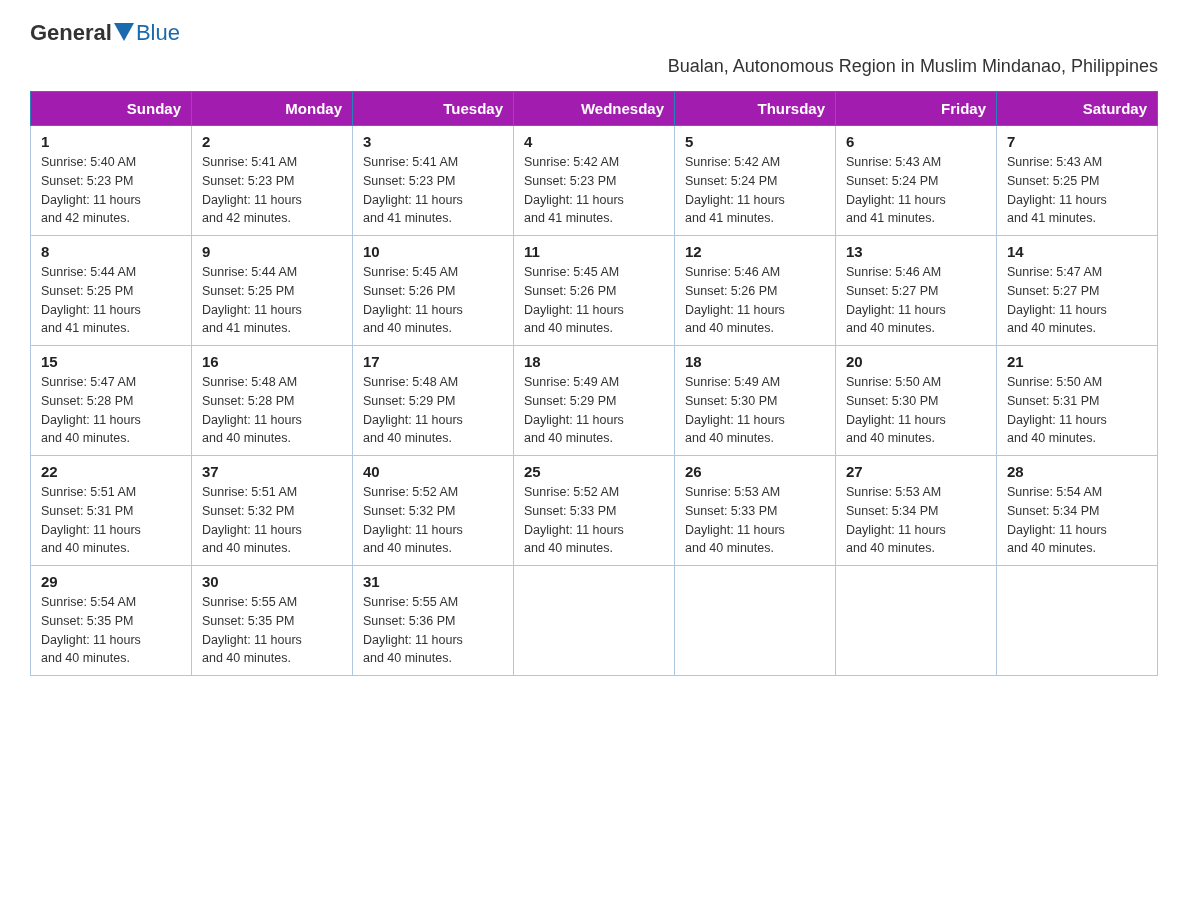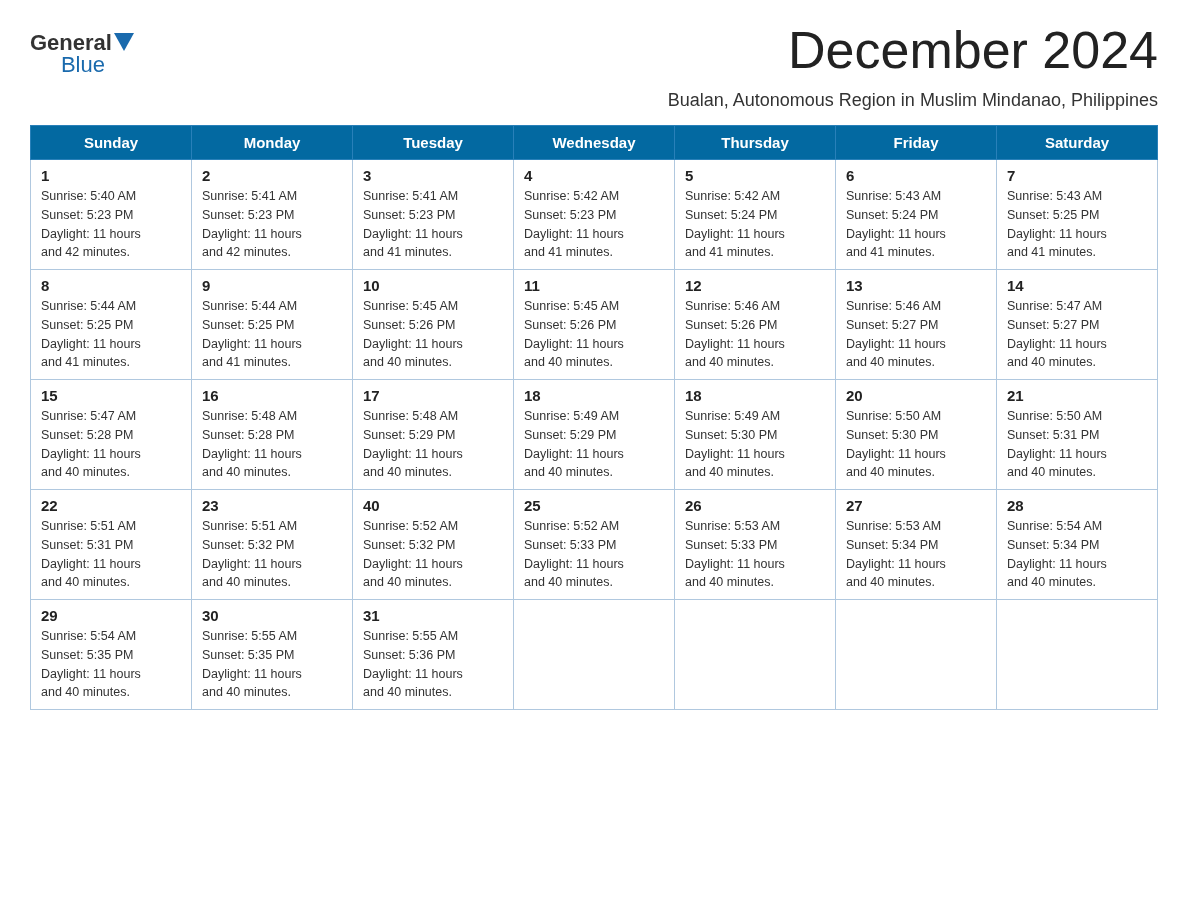--- a/index.html
+++ b/index.html
@@ -12,23 +12,23 @@
       padding: 20px 30px;
     }
     .header-section {
       display: flex;
       justify-content: space-between;
       align-items: flex-start;
       margin-bottom: 10px;
     }
     .logo {
       display: flex;
-      flex-direction: column;
-      align-items: center;
-      margin-top: 10px;
+      flex-direction: row;
+      align-items: flex-end;
+      margin-top: 0;
     }
     .logo-text {
       display: flex;
       align-items: center;
       font-size: 22px;
       font-weight: bold;
       color: #333;
     }
     .logo-general { color: #333; }
     .logo-arrow {
@@ -59,26 +59,26 @@
       font-size: 18px;
       color: #333;
       margin-bottom: 14px;
     }
     .calendar-table {
       width: 100%;
       border-collapse: collapse;
       border: 1px solid #2980b9;
     }
     .calendar-table th {
-      background-color: #0369a1;
+      background-color: #a21caf;
       color: #fff;
       font-size: 15px;
       font-weight: bold;
       padding: 8px 10px;
-      text-align: center;
+      text-align: right;
       border: 1px solid #2980b9;
     }
     .calendar-table td {
       vertical-align: top;
       border: 1px solid #b0c8df;
       padding: 7px 10px;
       width: calc(100% / 7);
       min-height: 100px;
     }
     .day-number {
@@ -104,21 +104,20 @@
 <body>
 
 <div class="header-section">
   <div class="logo">
     <div class="logo-text">
       <span class="logo-general">General</span>
       <span class="logo-arrow"></span>
     </div>
     <span class="logo-blue">Blue</span>
   </div>
-  <div class="month-title">December 2024</div>
 </div>
 
 <div class="subtitle">Bualan, Autonomous Region in Muslim Mindanao, Philippines</div>
 
 <table class="calendar-table">
   <thead>
     <tr>
     <th>Sunday</th>
         <th>Monday</th>
         <th>Tuesday</th>
@@ -218,21 +217,21 @@
           <span class="day-number">21</span>
           <div class="day-info">Sunrise: 5:50 AM<br>Sunset: 5:31 PM<br>Daylight: 11 hours<br>and 40 minutes.</div>
         </td>
       </tr>
       <tr>
         <td>
           <span class="day-number">22</span>
           <div class="day-info">Sunrise: 5:51 AM<br>Sunset: 5:31 PM<br>Daylight: 11 hours<br>and 40 minutes.</div>
         </td>
         <td>
-          <span class="day-number">23</span>
+          <span class="day-number">37</span>
           <div class="day-info">Sunrise: 5:51 AM<br>Sunset: 5:32 PM<br>Daylight: 11 hours<br>and 40 minutes.</div>
         </td>
         <td>
           <span class="day-number">40</span>
           <div class="day-info">Sunrise: 5:52 AM<br>Sunset: 5:32 PM<br>Daylight: 11 hours<br>and 40 minutes.</div>
         </td>
         <td>
           <span class="day-number">25</span>
           <div class="day-info">Sunrise: 5:52 AM<br>Sunset: 5:33 PM<br>Daylight: 11 hours<br>and 40 minutes.</div>
         </td>

